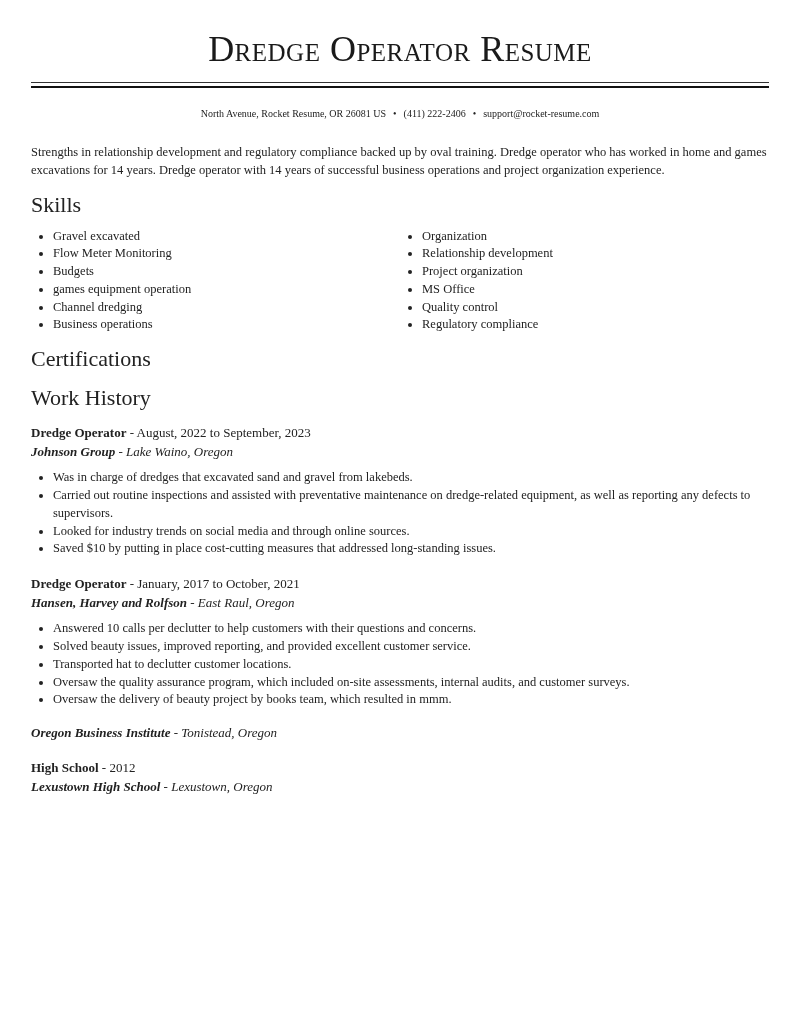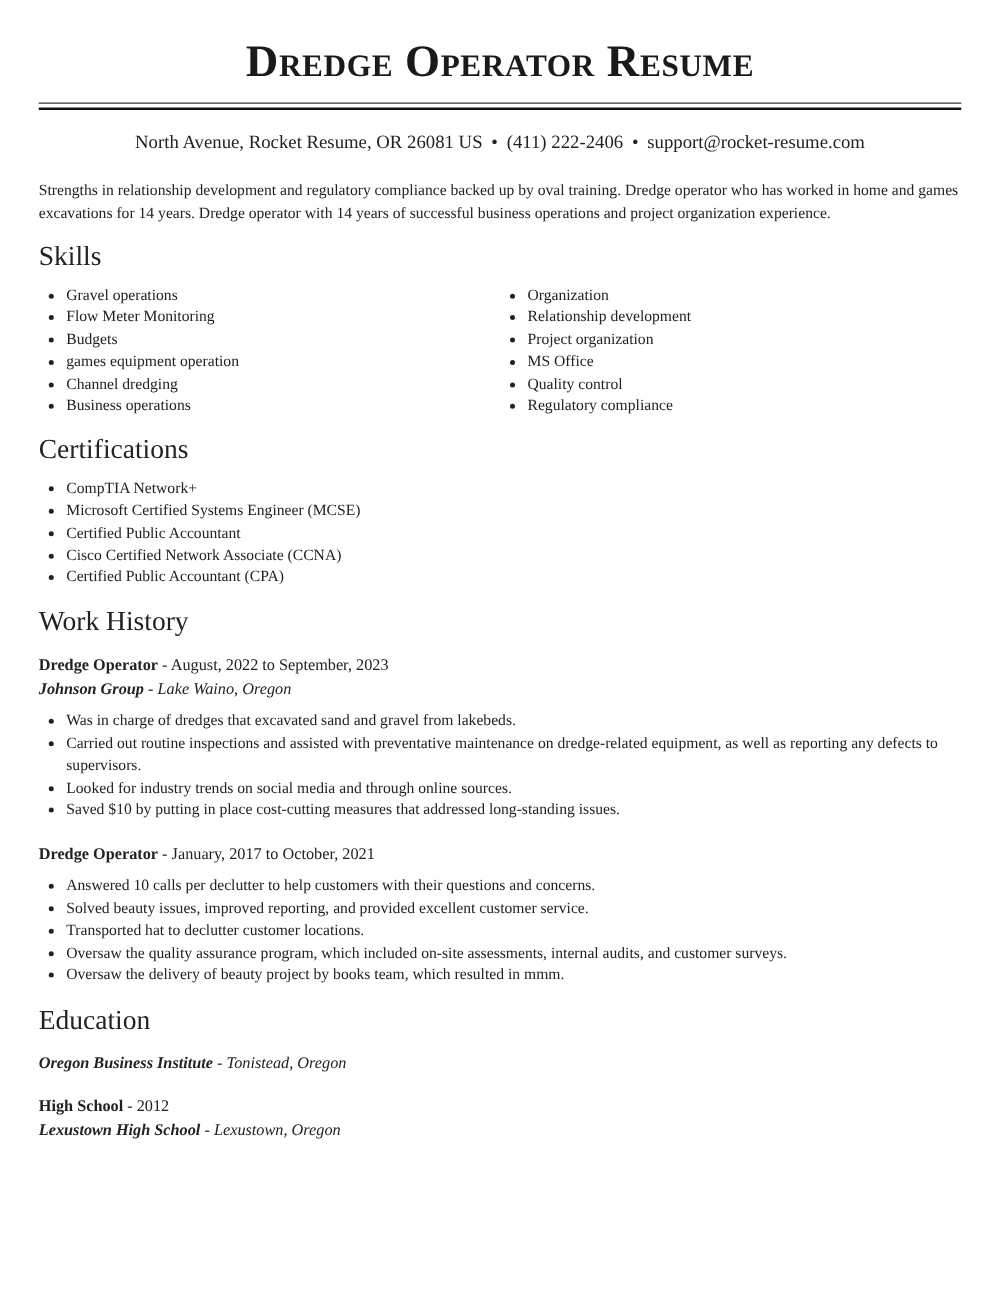--- a/index.html
+++ b/index.html
@@ -4,27 +4,27 @@
   <style>
     html, body { margin: 0; padding: 0; background: #ffffff; }
     body {
       width: 800px; height: 1035px; overflow: hidden;
       font-family: "Liberation Serif", "DejaVu Serif", serif;
       color: #222222;
     }
     .page { position: relative; padding: 0 31px; }
     .title {
       text-align: center; margin: 0; padding-top: 28px;
-      font-size: 36px; font-weight: bold; font-variant: small-caps;
+      font-size: 36px; font-weight: normal; font-variant: small-caps;
       letter-spacing: 0.5px; line-height: 42px; color: #1a1a1a;
     }
     .rule-thin { margin-top: 12px; height: 0; border-top: 1.5px solid #333; }
     .rule-thick { margin-top: 3px; height: 0; border-top: 2.5px solid #111; }
     .contact {
-      text-align: center; font-size: 15px; margin-top: 17px; line-height: 18px;
+      text-align: center; font-size: 10px; margin-top: 17px; line-height: 18px;
     }
     .contact .sep { margin: 0 7px; }
     h2 {
       font-weight: normal; font-size: 22px; margin: 0; line-height: 26px; color: #222;
     }
     .sec-summary { margin-top: 20px; }
     .summary { font-size: 12.5px; line-height: 18px; margin-top: 13px; }
     .sec-skills { margin-top: 1px; }
     ul { margin: 0; padding-left: 22px; }
     li { font-size: 12.5px; line-height: 17.8px; }
@@ -57,47 +57,40 @@
   </div>
 
   <section class="sec-summary">
     <p class="summary">Strengths in relationship development and regulatory compliance backed up by oval training. Dredge operator who has worked in home and games excavations for 14 years. Dredge operator with 14 years of successful business operations and project organization experience.</p>
   </section>
 
   <section class="sec-skills">
     <h2>Skills</h2>
     <div class="skills-grid">
       <ul>
-        <li>Gravel operations</li>
+        <li>Gravel excavated</li>
         <li>Flow Meter Monitoring</li>
         <li>Budgets</li>
         <li>games equipment operation</li>
         <li>Channel dredging</li>
         <li>Business operations</li>
       </ul>
       <ul>
         <li>Organization</li>
         <li>Relationship development</li>
         <li>Project organization</li>
         <li>MS Office</li>
         <li>Quality control</li>
         <li>Regulatory compliance</li>
       </ul>
     </div>
   </section>
 
   <section class="sec-certs">
     <h2>Certifications</h2>
-    <ul class="certs-list">
-      <li>CompTIA Network+</li>
-      <li>Microsoft Certified Systems Engineer (MCSE)</li>
-      <li>Certified Public Accountant</li>
-      <li>Cisco Certified Network Associate (CCNA)</li>
-      <li>Certified Public Accountant (CPA)</li>
-    </ul>
   </section>
 
   <section class="sec-work">
     <h2>Work History</h2>
 
     <div class="job">
       <div class="job-line">
         <b>Dredge Operator</b> - <span>August, 2022 to September, 2023</span>
       </div>
       <div class="job-line">
@@ -108,32 +101,34 @@
         <li>Carried out routine inspections and assisted with preventative maintenance on dredge-related equipment, as well as reporting any defects to supervisors.</li>
         <li>Looked for industry trends on social media and through online sources.</li>
         <li>Saved $10 by putting in place cost-cutting measures that addressed long-standing issues.</li>
       </ul>
     </div>
 
     <div class="job">
       <div class="job-line">
         <b>Dredge Operator</b> - <span>January, 2017 to October, 2021</span>
       </div>
+      <div class="job-line">
+        <i class="bold">Hansen, Harvey and Rolfson</i> - <i>East Raul, Oregon</i>
+      </div>
       <ul class="job-list">
         <li>Answered 10 calls per declutter to help customers with their questions and concerns.</li>
         <li>Solved beauty issues, improved reporting, and provided excellent customer service.</li>
         <li>Transported hat to declutter customer locations.</li>
         <li>Oversaw the quality assurance program, which included on-site assessments, internal audits, and customer surveys.</li>
         <li>Oversaw the delivery of beauty project by books team, which resulted in mmm.</li>
       </ul>
     </div>
   </section>
 
   <section class="sec-edu">
-    <h2>Education</h2>
 
     <div class="edu">
       <div class="job-line">
         <i class="bold">Oregon Business Institute</i> - <i>Tonistead, Oregon</i>
       </div>
     </div>
 
     <div class="edu">
       <div class="job-line">
         <b>High School</b> - <span>2012</span>

